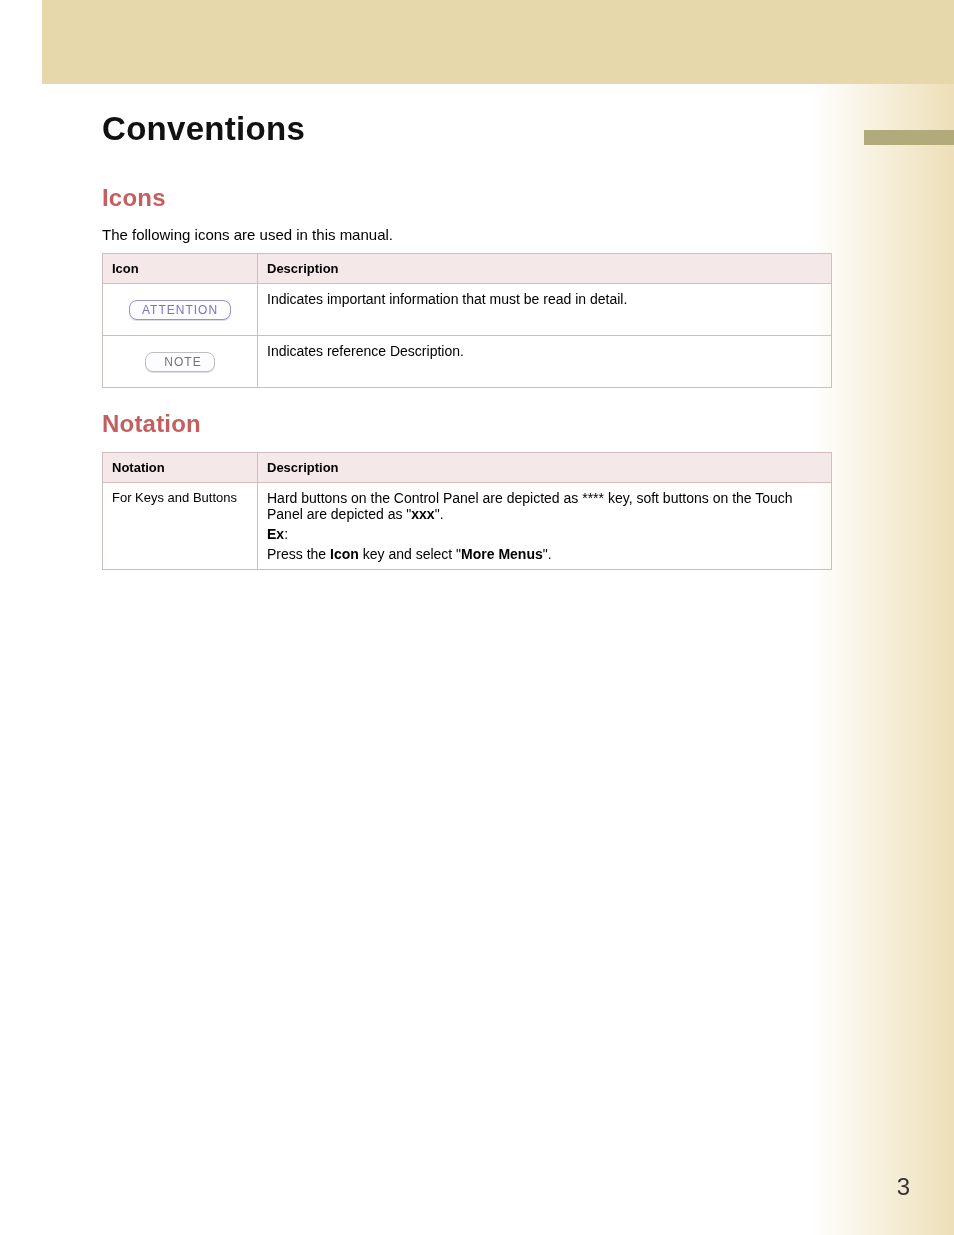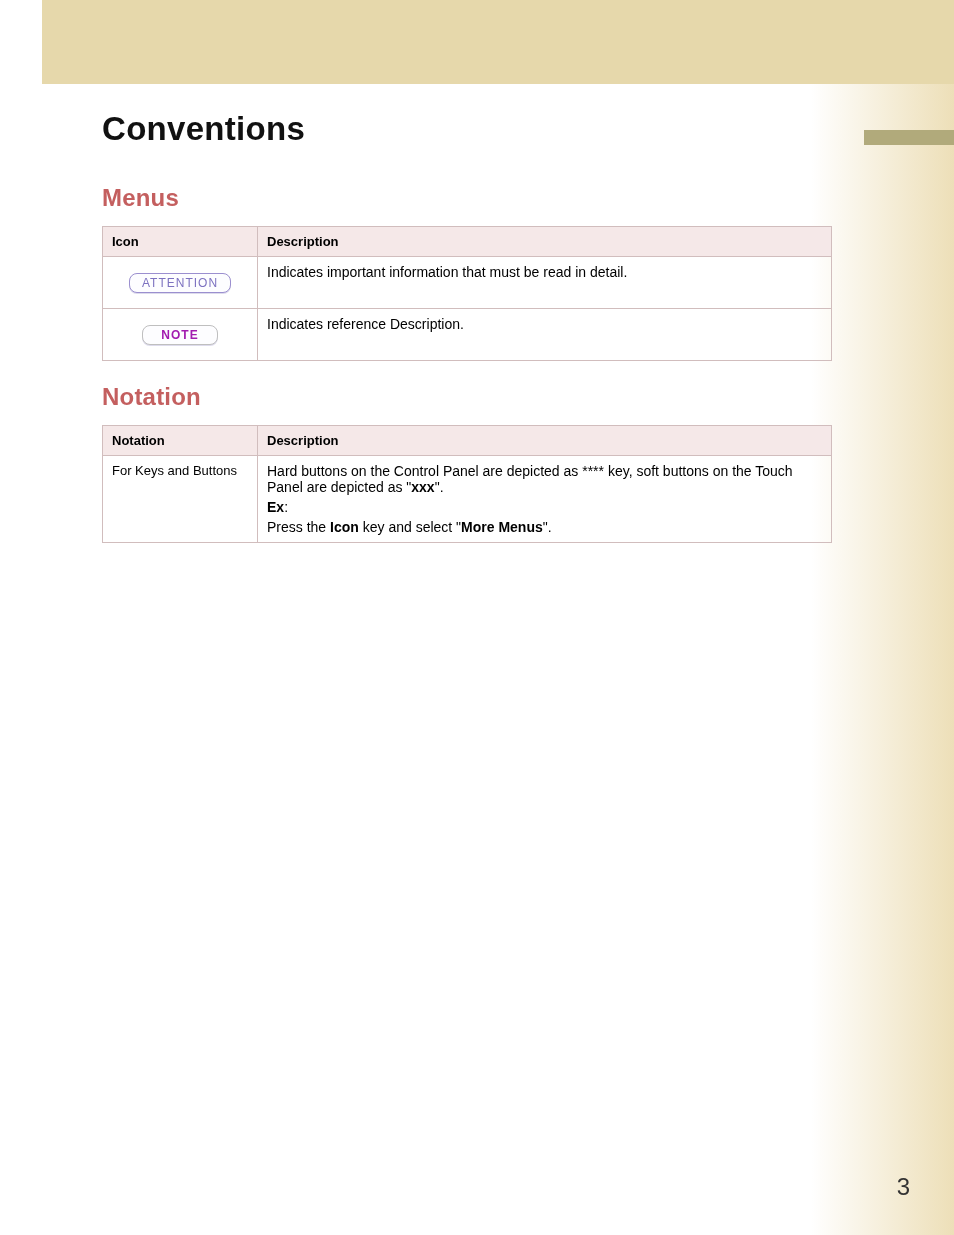--- a/index.html
+++ b/index.html
@@ -81,25 +81,24 @@
     border-radius: 8px;
     background: #fdfdff;
     color: #7d72c0;
     font-size: 12px;
     font-weight: 400;
     letter-spacing: 1px;
     font-family: Arial, Helvetica, sans-serif;
     box-shadow: 0 1px 0 rgba(120,110,180,0.25);
   }
   .pill-note {
-    color: #a21caf;
+    color: #737373;
     border-color: #bfbfbf;
     padding-left: 18px;
-    padding-right: 18px;
-    font-weight: bold;
+    padding-right: 12px;
   }
   .desc-cell {
     font-size: 14px;
   }
   .notation-col1 { width: 155px; }
   .page-number {
     position: absolute;
     right: 44px;
     bottom: 34px;
     font-size: 24px;
@@ -120,21 +119,22 @@
 
 <div class="page">
   <div class="top-bar">
     <div class="top-bar-left"></div>
   </div>
   <div class="side-tab"></div>
 
   <div class="content">
     <h1 class="page-title">Conventions</h1>
 
-    <h2 class="section-heading">Menus</h2>
+    <h2 class="section-heading">Icons</h2>
+    <p class="intro-text">The following icons are used in this manual.</p>
 
     <table class="info">
       <thead>
         <tr>
           <th>Icon</th>
           <th>Description</th>
         </tr>
       </thead>
       <tbody>
         <tr>

